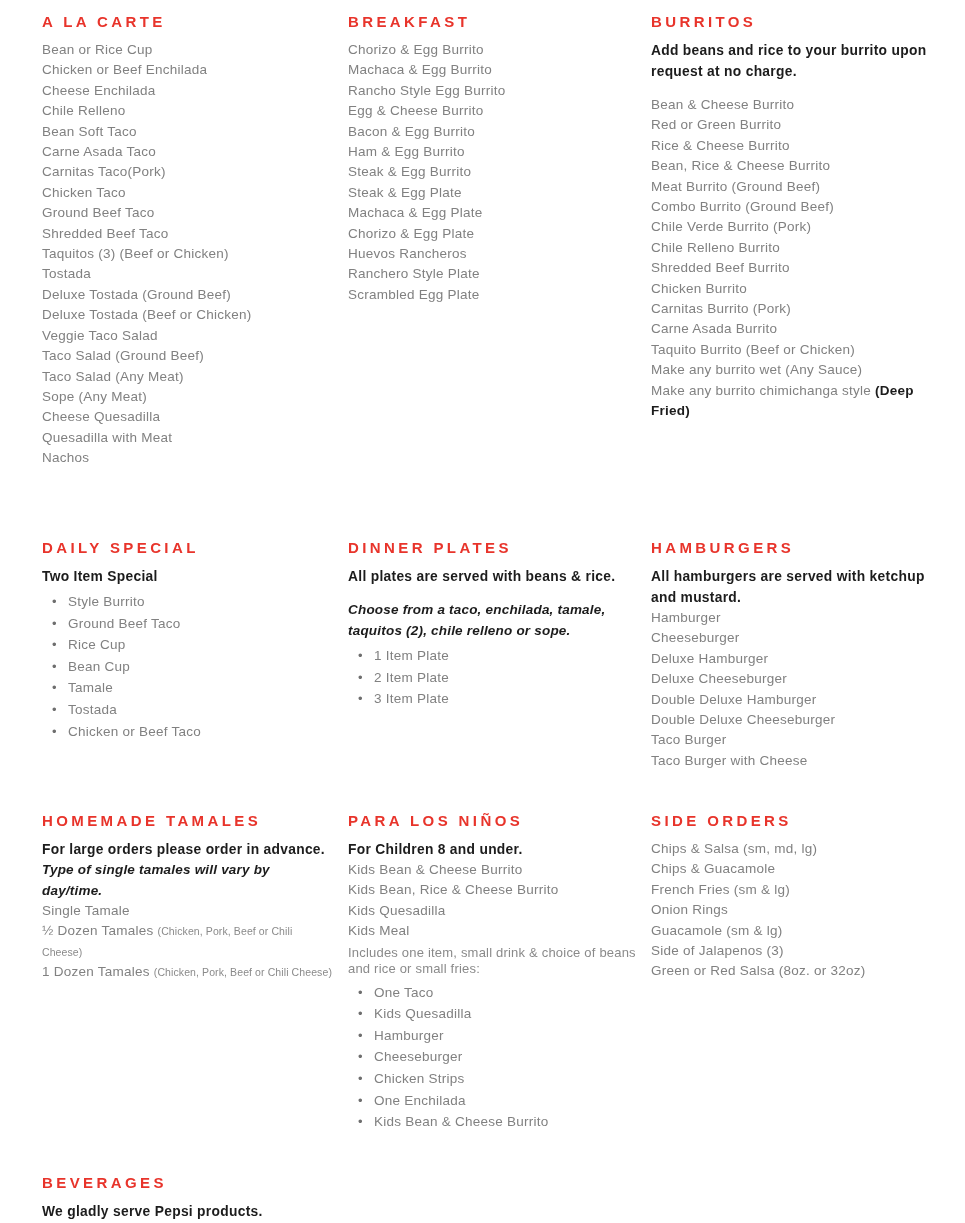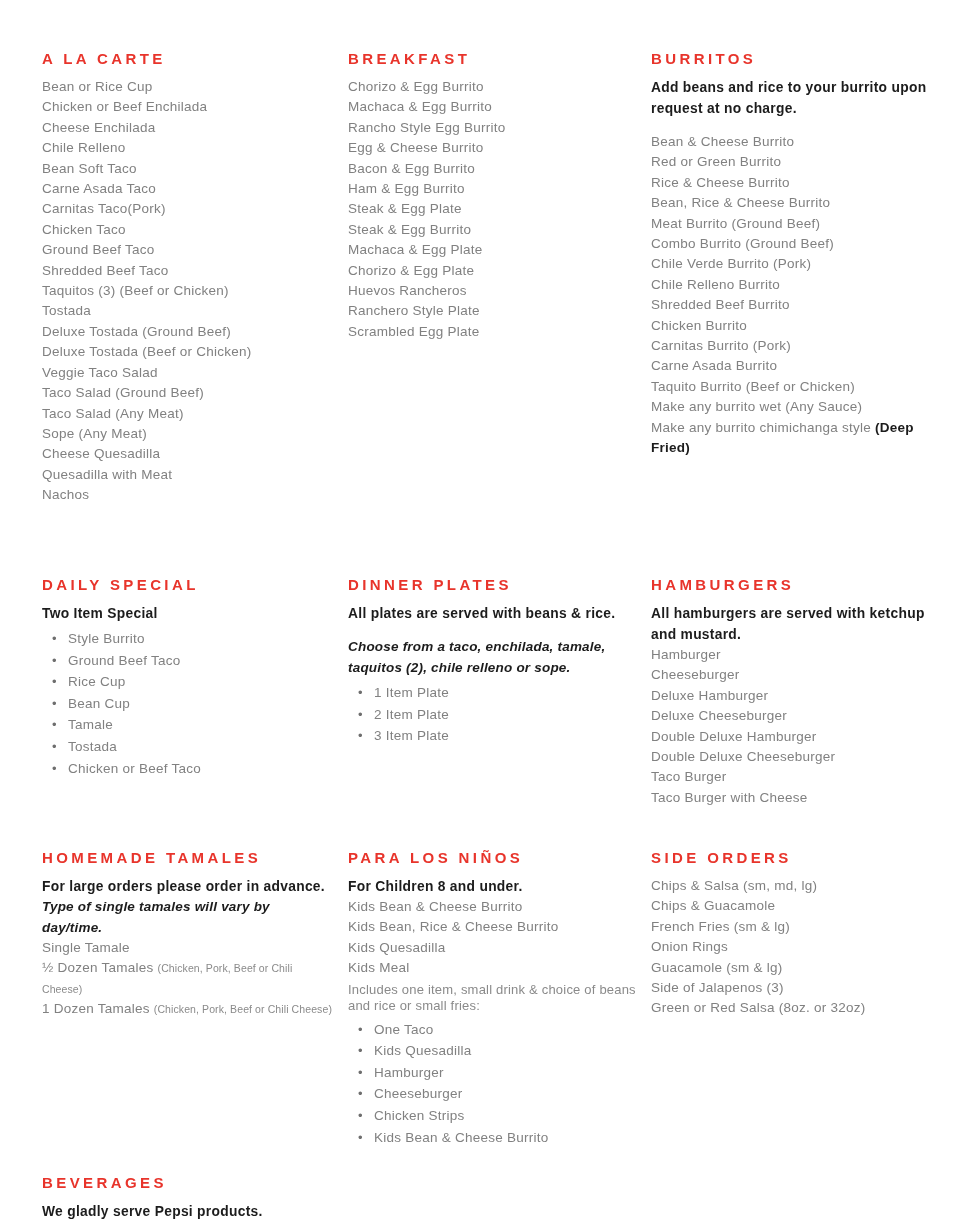--- a/index.html
+++ b/index.html
@@ -13,21 +13,21 @@
   body{
     width:965px;height:1223px;overflow:hidden;
     font-family:"Liberation Sans", sans-serif;
     -webkit-font-smoothing:antialiased;
   }
   .menu{padding:14px 16px 0 42px;}
   .row{display:grid;grid-template-columns:306px 303px 1fr;column-gap:0;align-items:start;}
   .row1{min-height:526px;}
   .row2{min-height:273px;}
   .row3{min-height:362px;}
-  .col{padding-right:14px;margin-top:37px;}
+  .col{padding-right:14px;}
   .heading{
     font-size:15px;font-weight:800;letter-spacing:3.4px;
     color:var(--c-heading);line-height:16px;margin-bottom:10px;
     text-transform:uppercase;
   }
   .menu-line{
     font-size:13.5px;color:var(--c-body);line-height:20.4px;letter-spacing:0.25px;
   }
   .intro-bold{
     font-size:13.8px;font-weight:700;color:var(--c-dark);
@@ -90,22 +90,22 @@
 
     <section class="col">
       <h2 class="heading">BREAKFAST</h2>
       <div class="items">
           <div class="menu-line">Chorizo &amp; Egg Burrito</div>
           <div class="menu-line">Machaca &amp; Egg Burrito</div>
           <div class="menu-line">Rancho Style Egg Burrito</div>
           <div class="menu-line">Egg &amp; Cheese Burrito</div>
           <div class="menu-line">Bacon &amp; Egg Burrito</div>
           <div class="menu-line">Ham &amp; Egg Burrito</div>
+          <div class="menu-line">Steak &amp; Egg Burrito</div>
           <div class="menu-line">Steak &amp; Egg Plate</div>
-          <div class="menu-line">Steak &amp; Egg Burrito</div>
           <div class="menu-line">Machaca &amp; Egg Plate</div>
           <div class="menu-line">Chorizo &amp; Egg Plate</div>
           <div class="menu-line">Huevos Rancheros</div>
           <div class="menu-line">Ranchero Style Plate</div>
           <div class="menu-line">Scrambled Egg Plate</div>
         </div>
     </section>
 
     <section class="col">
       <h2 class="heading">BURRITOS</h2>
@@ -193,20 +193,21 @@
           <div class="menu-line">Kids Quesadilla</div>
           <div class="menu-line">Kids Meal</div>
         </div>
       <p class="fine-print">Includes one item, small drink &amp; choice of beans and rice or small fries:</p>
       <ul class="bullets">
           <li class="menu-line">One Taco</li>
           <li class="menu-line">Kids Quesadilla</li>
           <li class="menu-line">Hamburger</li>
           <li class="menu-line">Cheeseburger</li>
           <li class="menu-line">Chicken Strips</li>
+          <li class="menu-line">One Enchilada</li>
           <li class="menu-line">Kids Bean &amp; Cheese Burrito</li>
         </ul>
     </section>
 
     <section class="col">
       <h2 class="heading">SIDE ORDERS</h2>
       <div class="items">
           <div class="menu-line">Chips &amp; Salsa (sm, md, lg)</div>
           <div class="menu-line">Chips &amp; Guacamole</div>
           <div class="menu-line">French Fries (sm &amp; lg)</div>

